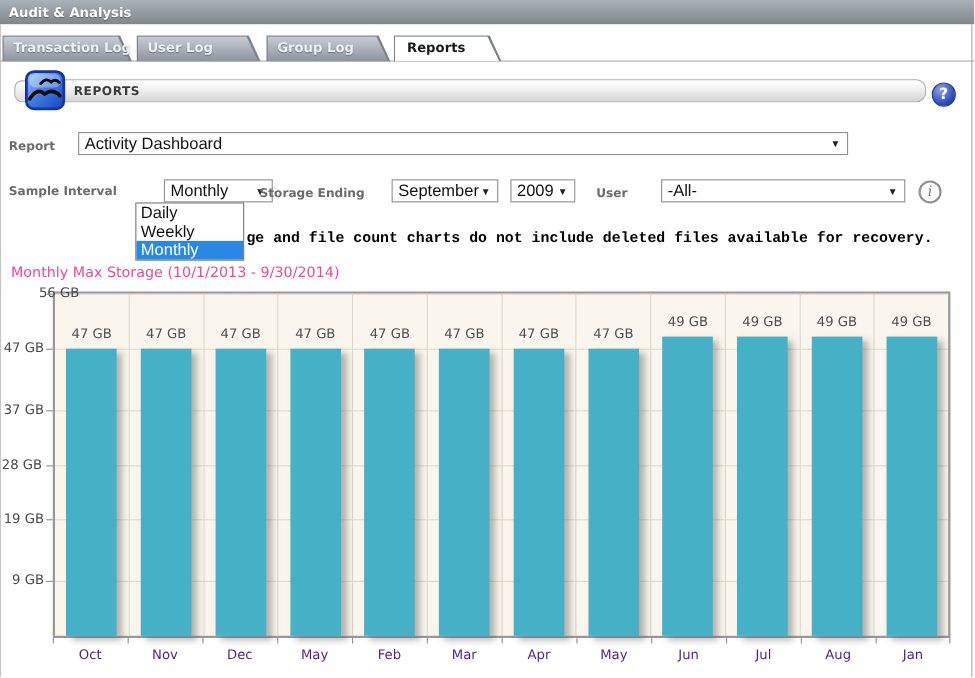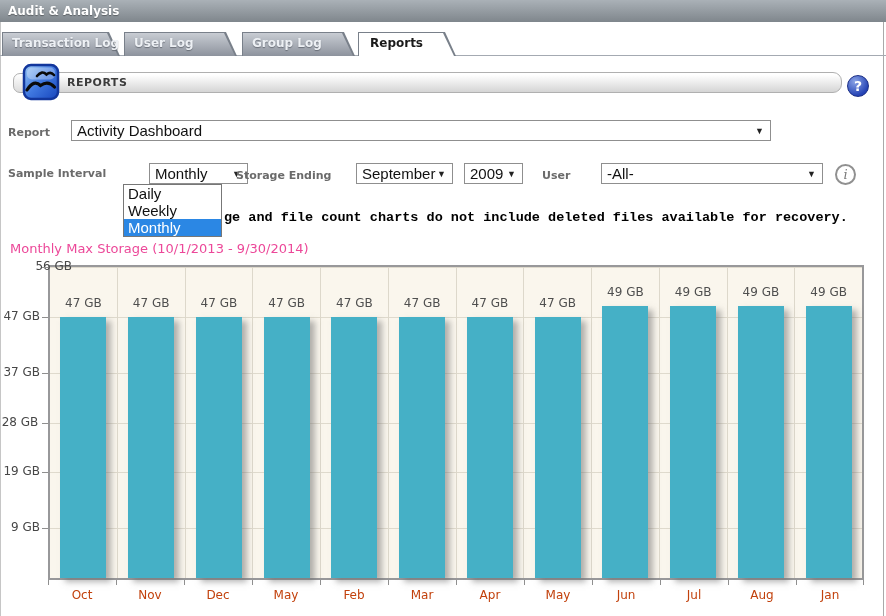--- a/index.html
+++ b/index.html
@@ -128,21 +128,21 @@
     bottom:0; width:46px;
     box-shadow:5px 4px 6px rgba(105,105,105,.5);
   }
   .bar-value-label {
     position:absolute; left:0; width:100%; text-align:center;
     font-size:12px; color:#4f4f4f; white-space:nowrap;
   }
   .chart-xaxis { position:absolute; left:48px; top:580px; width:816px; height:30px; }
   .xtick-mark { position:absolute; top:0; width:1px; height:5px; background:#8f8f8f; }
   .x-labels { position:absolute; left:0; top:8px; width:100%; display:flex; }
-  .x-label { flex:1; text-align:center; font-size:12px; color:#c2410c; }
+  .x-label { flex:1; text-align:center; font-size:12px; color:#4c1d95; }
 </style>
 </head>
 <body>
 
 <div id="screen">
 
   <div class="titlebar">Audit &amp; Analysis</div>
   <div class="edge-l"></div>
   <div class="edge-r"></div>
 

